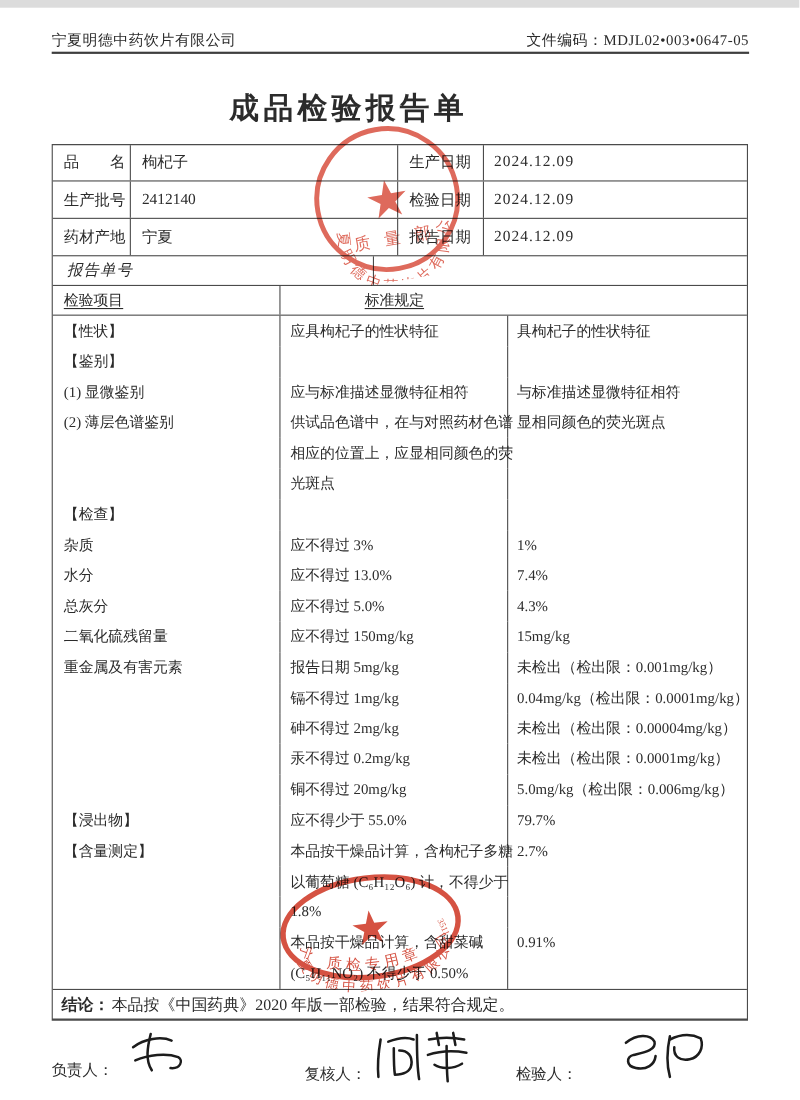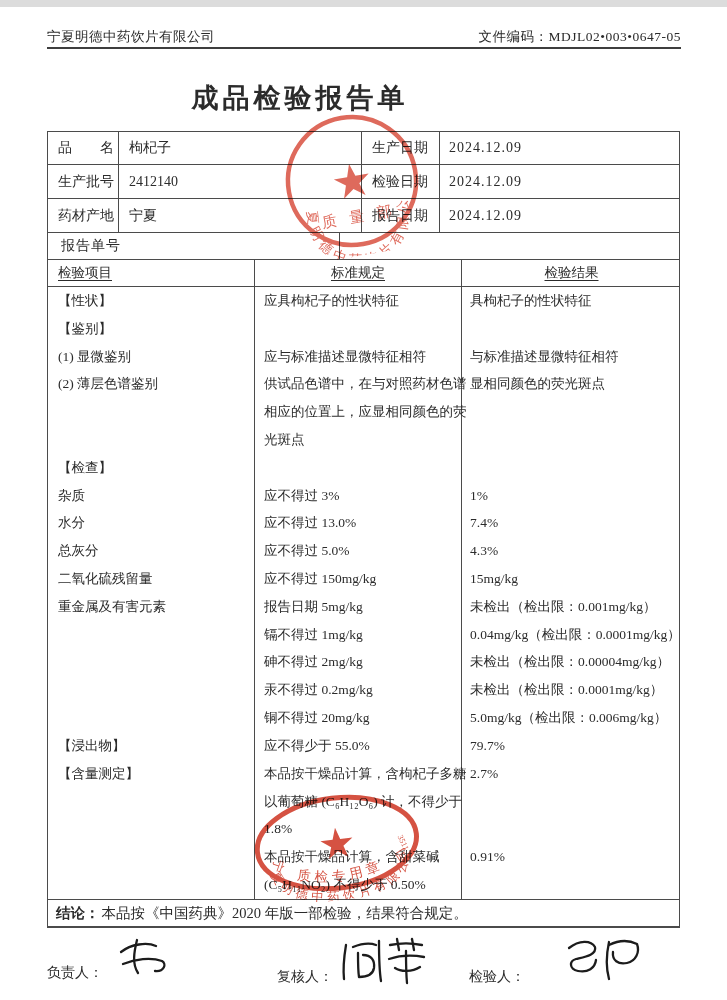--- a/index.html
+++ b/index.html
@@ -3,33 +3,33 @@
 <meta charset="utf-8">
 <style>
   html,body { margin:0; padding:0; }
   body { width:727px; height:1000px; background:#ffffff; font-family:"Liberation Serif","DejaVu Serif",serif; color:#2b2b2b; }
   .page { position:relative; width:727px; height:1000px; background:#fff; overflow:hidden; }
   .scan-edge-top { position:absolute; top:0; left:0; right:0; height:7px; background:#dcdcdc; }
 
   .hdr { position:absolute; left:47px; width:634px; top:28px; display:flex; justify-content:space-between; font-size:13.5px; letter-spacing:0.5px; }
   .hdr-line { position:absolute; left:47px; width:634px; top:47px; border-top:2px solid #3e3e3e; }
 
-  .doc-title { position:absolute; left:0; top:80px; width:600px; text-align:center; font-size:27px; font-weight:bold; letter-spacing:4px; }
+  .doc-title { position:absolute; left:17px; top:80px; width:600px; text-align:center; font-size:27px; font-weight:bold; letter-spacing:4px; }
 
   .doc-table { position:absolute; left:47px; top:131px; width:633px; border:1px solid #4b4b4b; border-bottom-width:2px; box-sizing:border-box; background:transparent; }
   .doc-table * { box-sizing:border-box; }
 
   .info-row { display:grid; grid-template-columns:71px 243px 78px 241px; height:34px; border-bottom:1px solid #4b4b4b; font-size:14px; }
   .info-row:first-child { height:33px; }
   .info-row > div { border-right:1px solid #4b4b4b; display:flex; align-items:center; padding-left:10px; }
   .info-row > div:last-child { border-right:none; }
   .info-row > .c-v2 { padding-left:9px; letter-spacing:1px; }
 
   .report-row { display:grid; grid-template-columns:292px 341px; height:27px; border-bottom:1px solid #4b4b4b; font-size:14px; }
-  .report-row > div { display:flex; align-items:center; padding-left:10px; }
+  .report-row > div { display:flex; align-items:center; padding-left:10px;font-style:italic; }
   .report-row > div:first-child { border-right:1px solid #4b4b4b; }
   .report-row > div:last-child { padding-left:13px; letter-spacing:1px; }
 
   .head-row { display:grid; grid-template-columns:207px 207px 219px; height:27px; border-bottom:1px solid #4b4b4b; font-size:13.5px; }
   .head-row > div { border-right:1px solid #4b4b4b; display:flex; align-items:center; }
   .head-row > div:last-child { border-right:none; }
   .head-row .hc1 { padding-left:10px; }
   .head-row .hc2, .head-row .hc3 { justify-content:center; }
   .head-row span { text-decoration:underline; text-underline-offset:3px; }
 
@@ -97,23 +97,20 @@
     <div class="report-row">
       <div>报告单号</div>
     </div>
 
     <div class="head-row">
       <div class="hc1">
           <span>检验项目</span>
         </div>
       <div class="hc2">
           <span>标准规定</span>
-        </div>
-      <div class="hc3">
-          <span>检验结果</span>
         </div>
     </div>
 
     <div class="tbody">
         <div class="brow">
           <div class="bcell item">【性状】</div>
           <div class="bcell standard">应具枸杞子的性状特征</div>
           <div class="bcell result">具枸杞子的性状特征</div>
         </div>
         <div class="brow">

